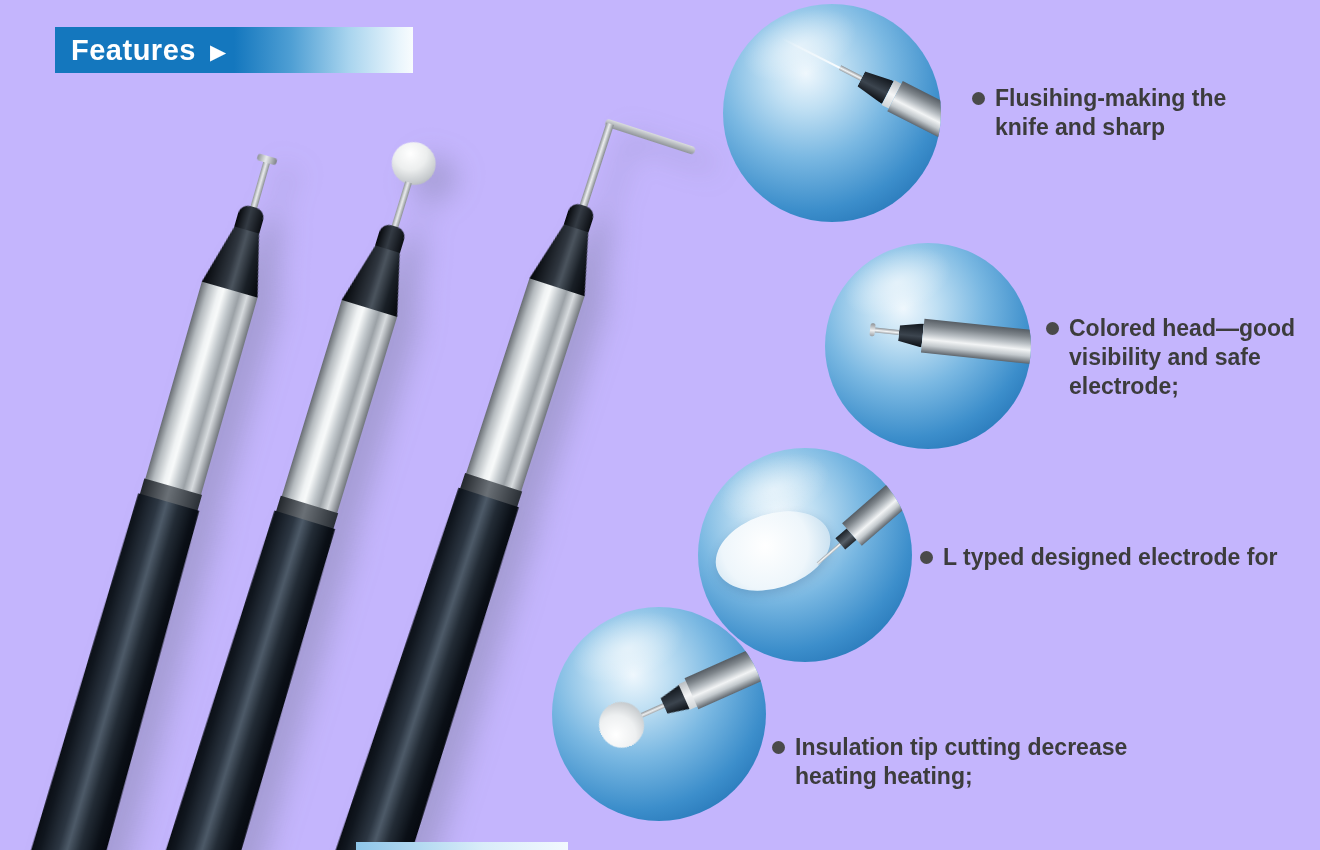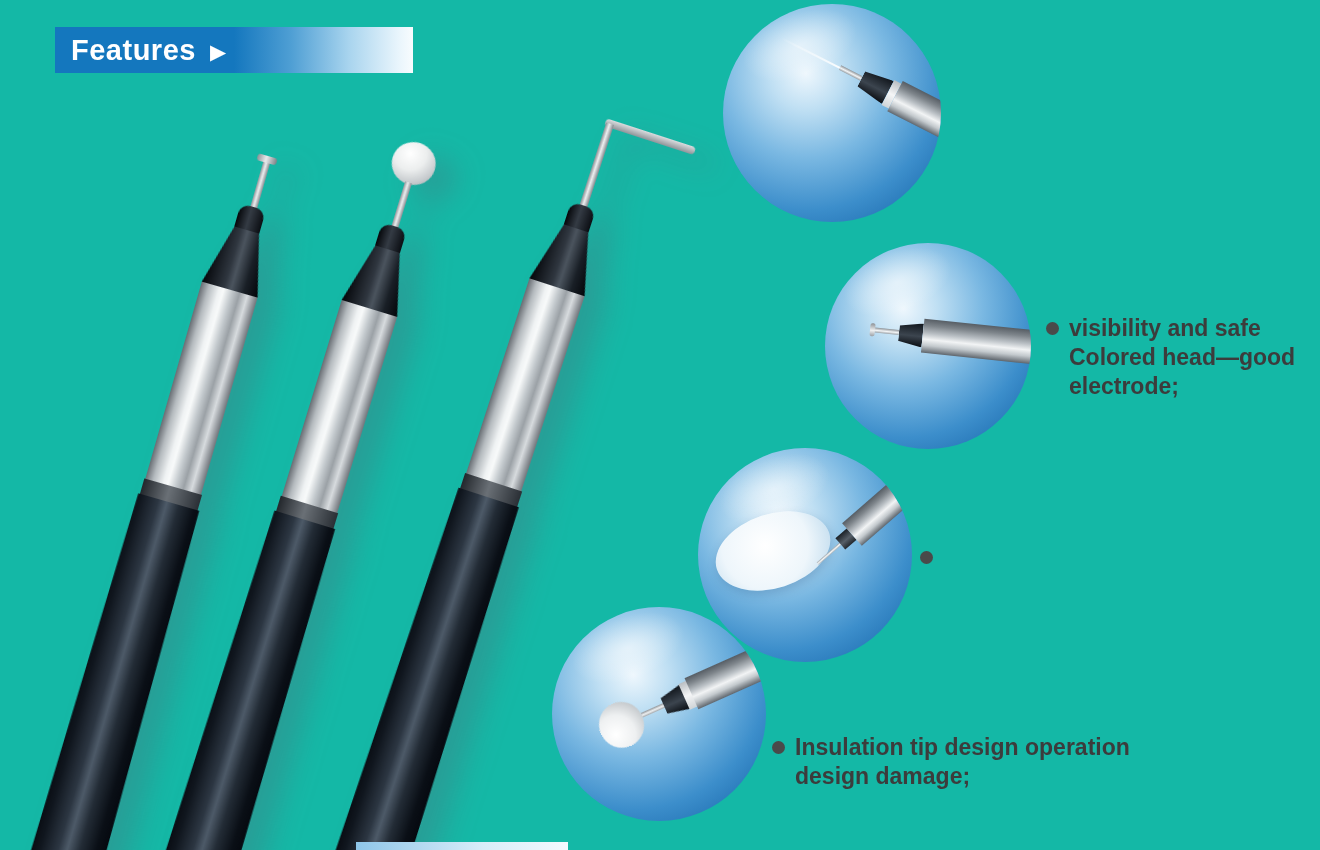--- a/index.html
+++ b/index.html
@@ -1,16 +1,16 @@
 <!DOCTYPE html>
 <html><head>
 <meta charset="utf-8">
 <style>
   html,body{margin:0;padding:0;background:#ffffff;}
-  .page{position:relative;width:1320px;height:850px;background:#14b8a6;overflow:hidden;
+  .page{position:relative;width:1320px;height:850px;background:#c4b5fd;overflow:hidden;
         font-family:"Liberation Sans",sans-serif;}
 
   
   .banner{position:absolute;left:55px;top:27px;width:358px;height:46px;display:flex;align-items:center;
           background:linear-gradient(90deg,#1477be 0%,#1477be 50%,#4f9fd4 66%,#a8d4ee 82%,#e9f5fc 96%,#f8fcfe 100%);}
   .banner-label{color:#ffffff;font-size:29px;font-weight:bold;padding-left:16px;letter-spacing:.5px;}
   .banner-arrow{color:#ffffff;font-size:21px;margin-left:14px;padding-top:3px;}
 
   
   .instrument{position:absolute;width:90px;transform-origin:50% 0;
@@ -166,39 +166,47 @@
   <div class="circle" id="circle4">
     <div class="mini" id="mini4">
       <div class="m-ball"></div>
       <div class="m-rod"></div>
       <div class="m-collar c4"></div>
       <div class="m-ring"></div>
       <div class="m-body b4"></div>
     </div>
   </div>
 
+  <div class="callout" id="callout1">
+    <div class="bullet"></div>
+    <div>
+      <div>Flusihing-making the</div>
+      <div>knife and sharp</div>
+    </div>
+  </div>
 
   <div class="callout" id="callout2">
     <div class="bullet"></div>
     <div>
+      <div>Colored head—good</div>
       <div>visibility and safe</div>
-      <div>Colored head—good</div>
       <div>electrode;</div>
     </div>
   </div>
 
   <div class="callout" id="callout3">
     <div class="bullet"></div>
     <div>
+      <div>L typed designed electrode for</div>
     </div>
   </div>
 
   <div class="callout" id="callout4">
     <div class="bullet"></div>
     <div>
-      <div>Insulation tip design operation</div>
-      <div>design damage;</div>
+      <div>Insulation tip cutting decrease</div>
+      <div>heating heating;</div>
     </div>
   </div>
 
   <div class="bottom-strip"></div>
 
 </div>
 
 </body></html>

